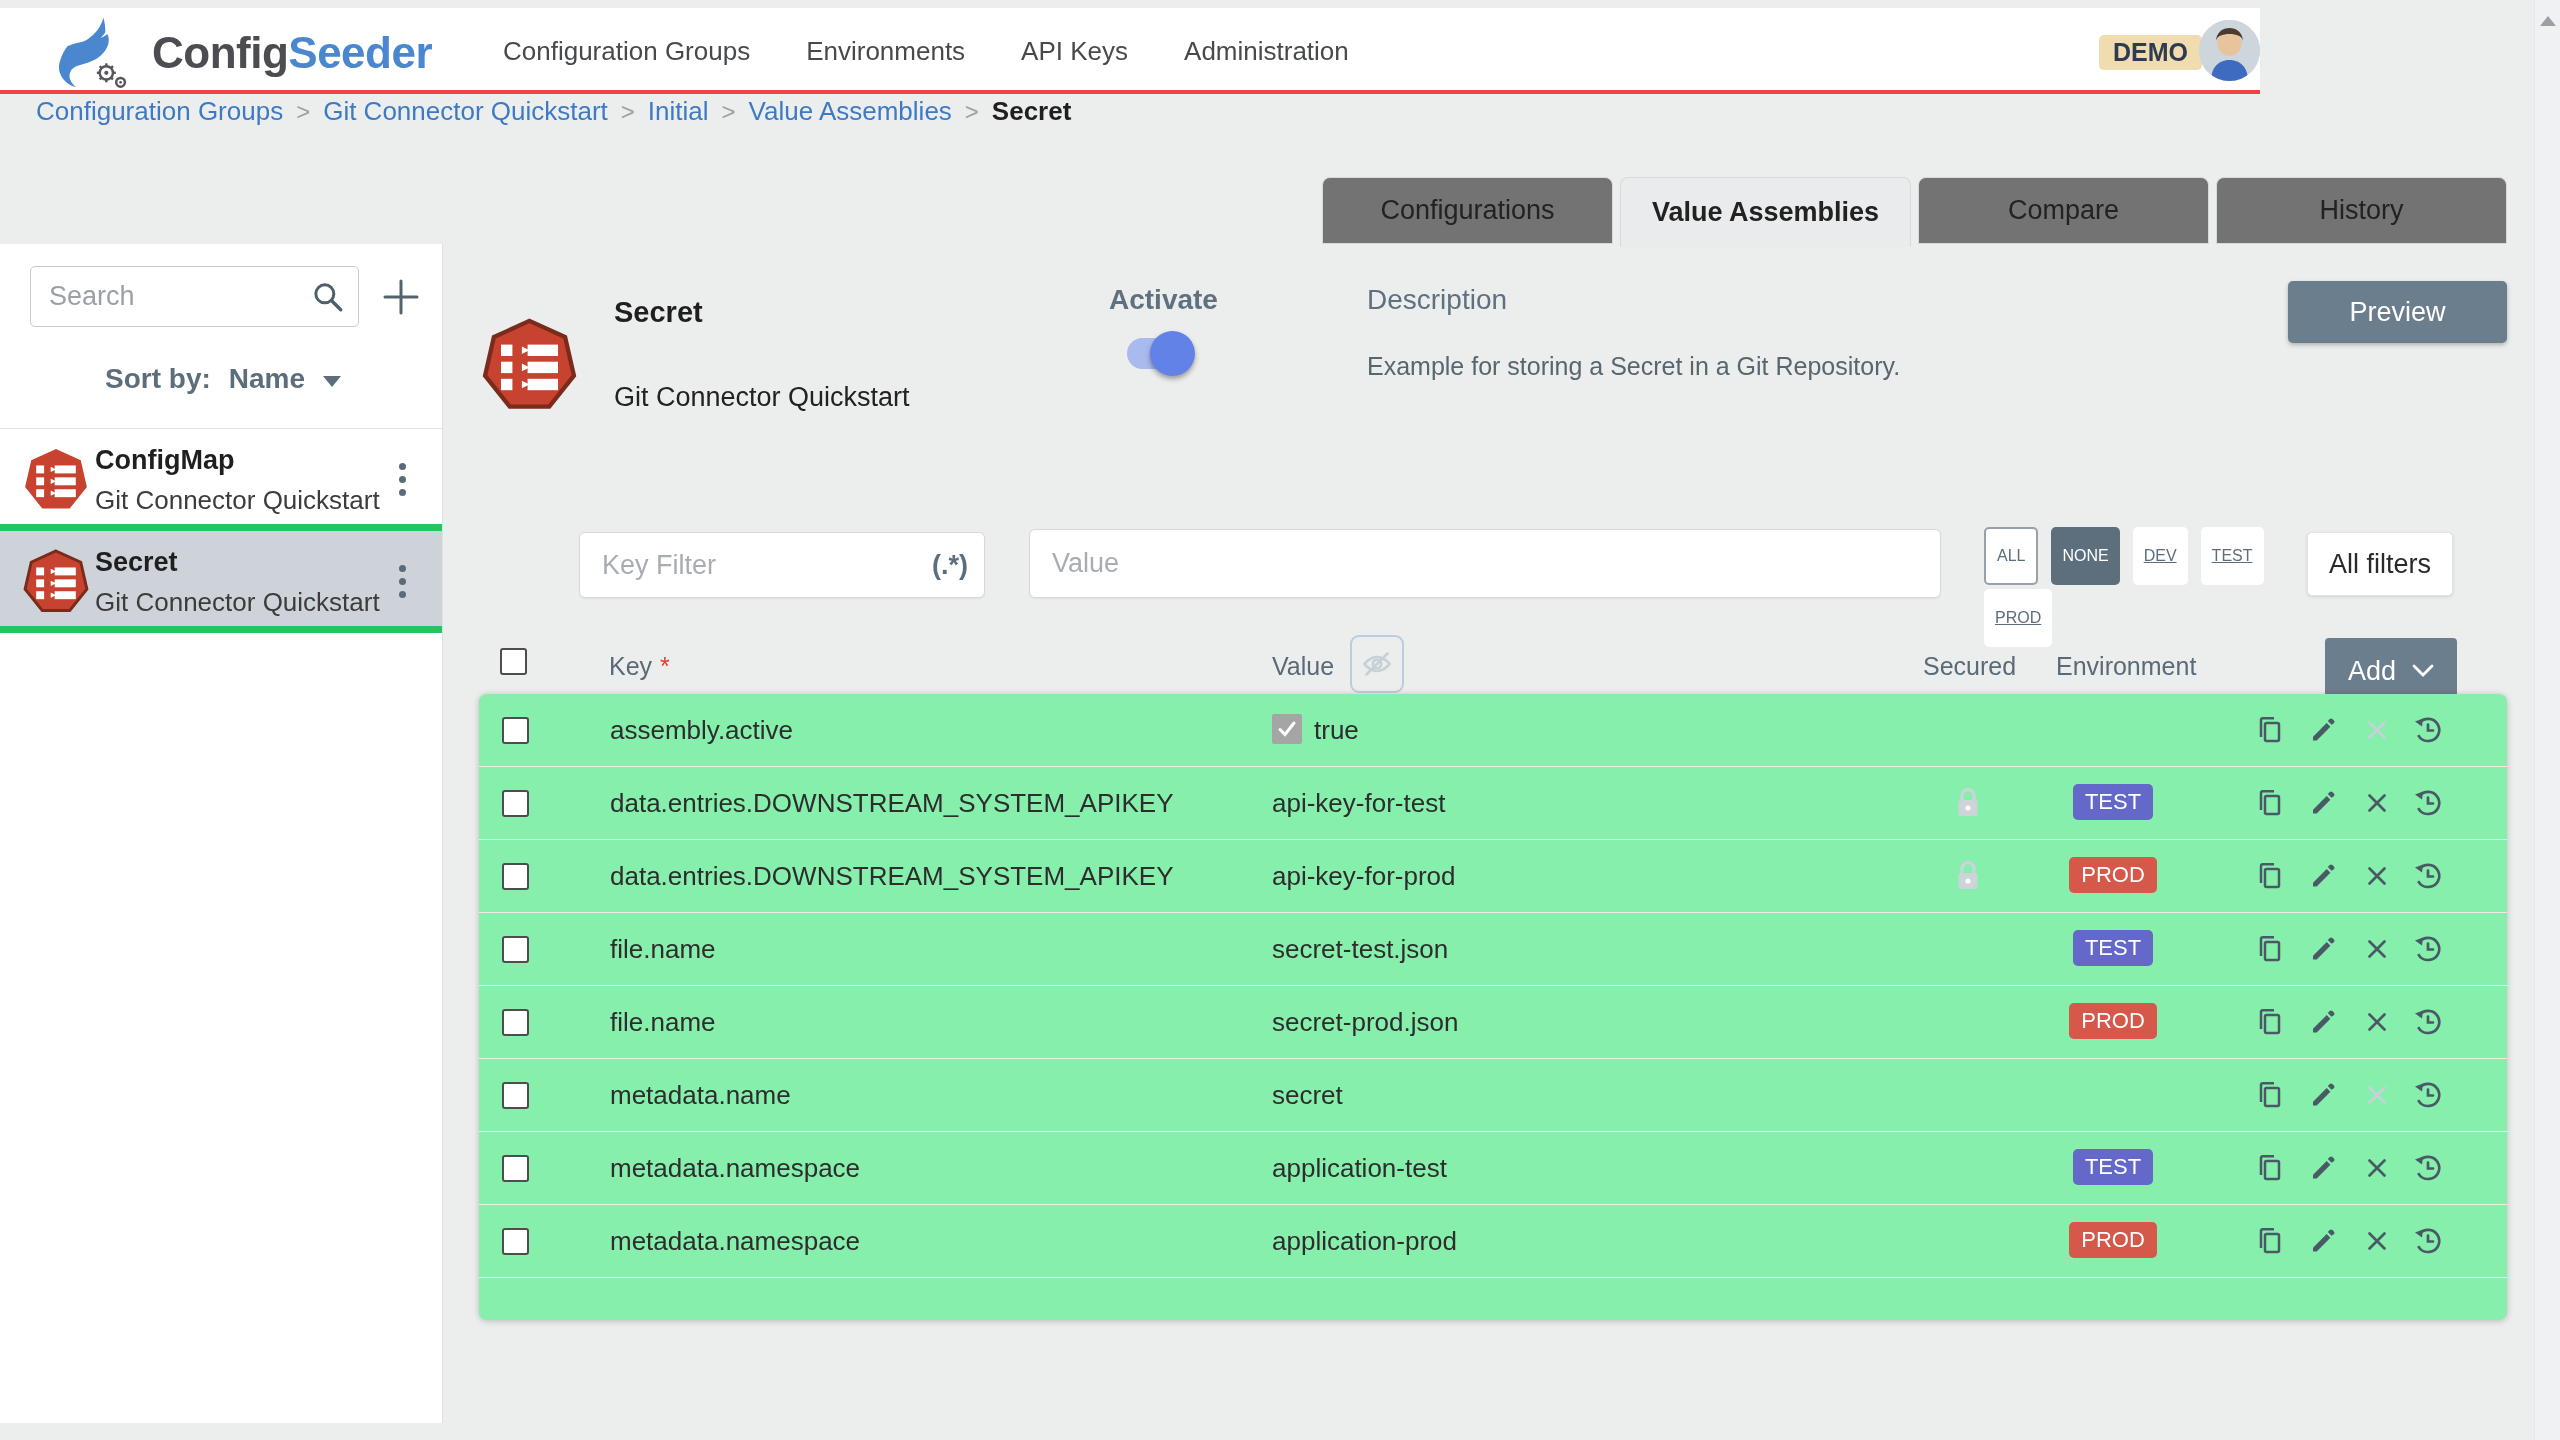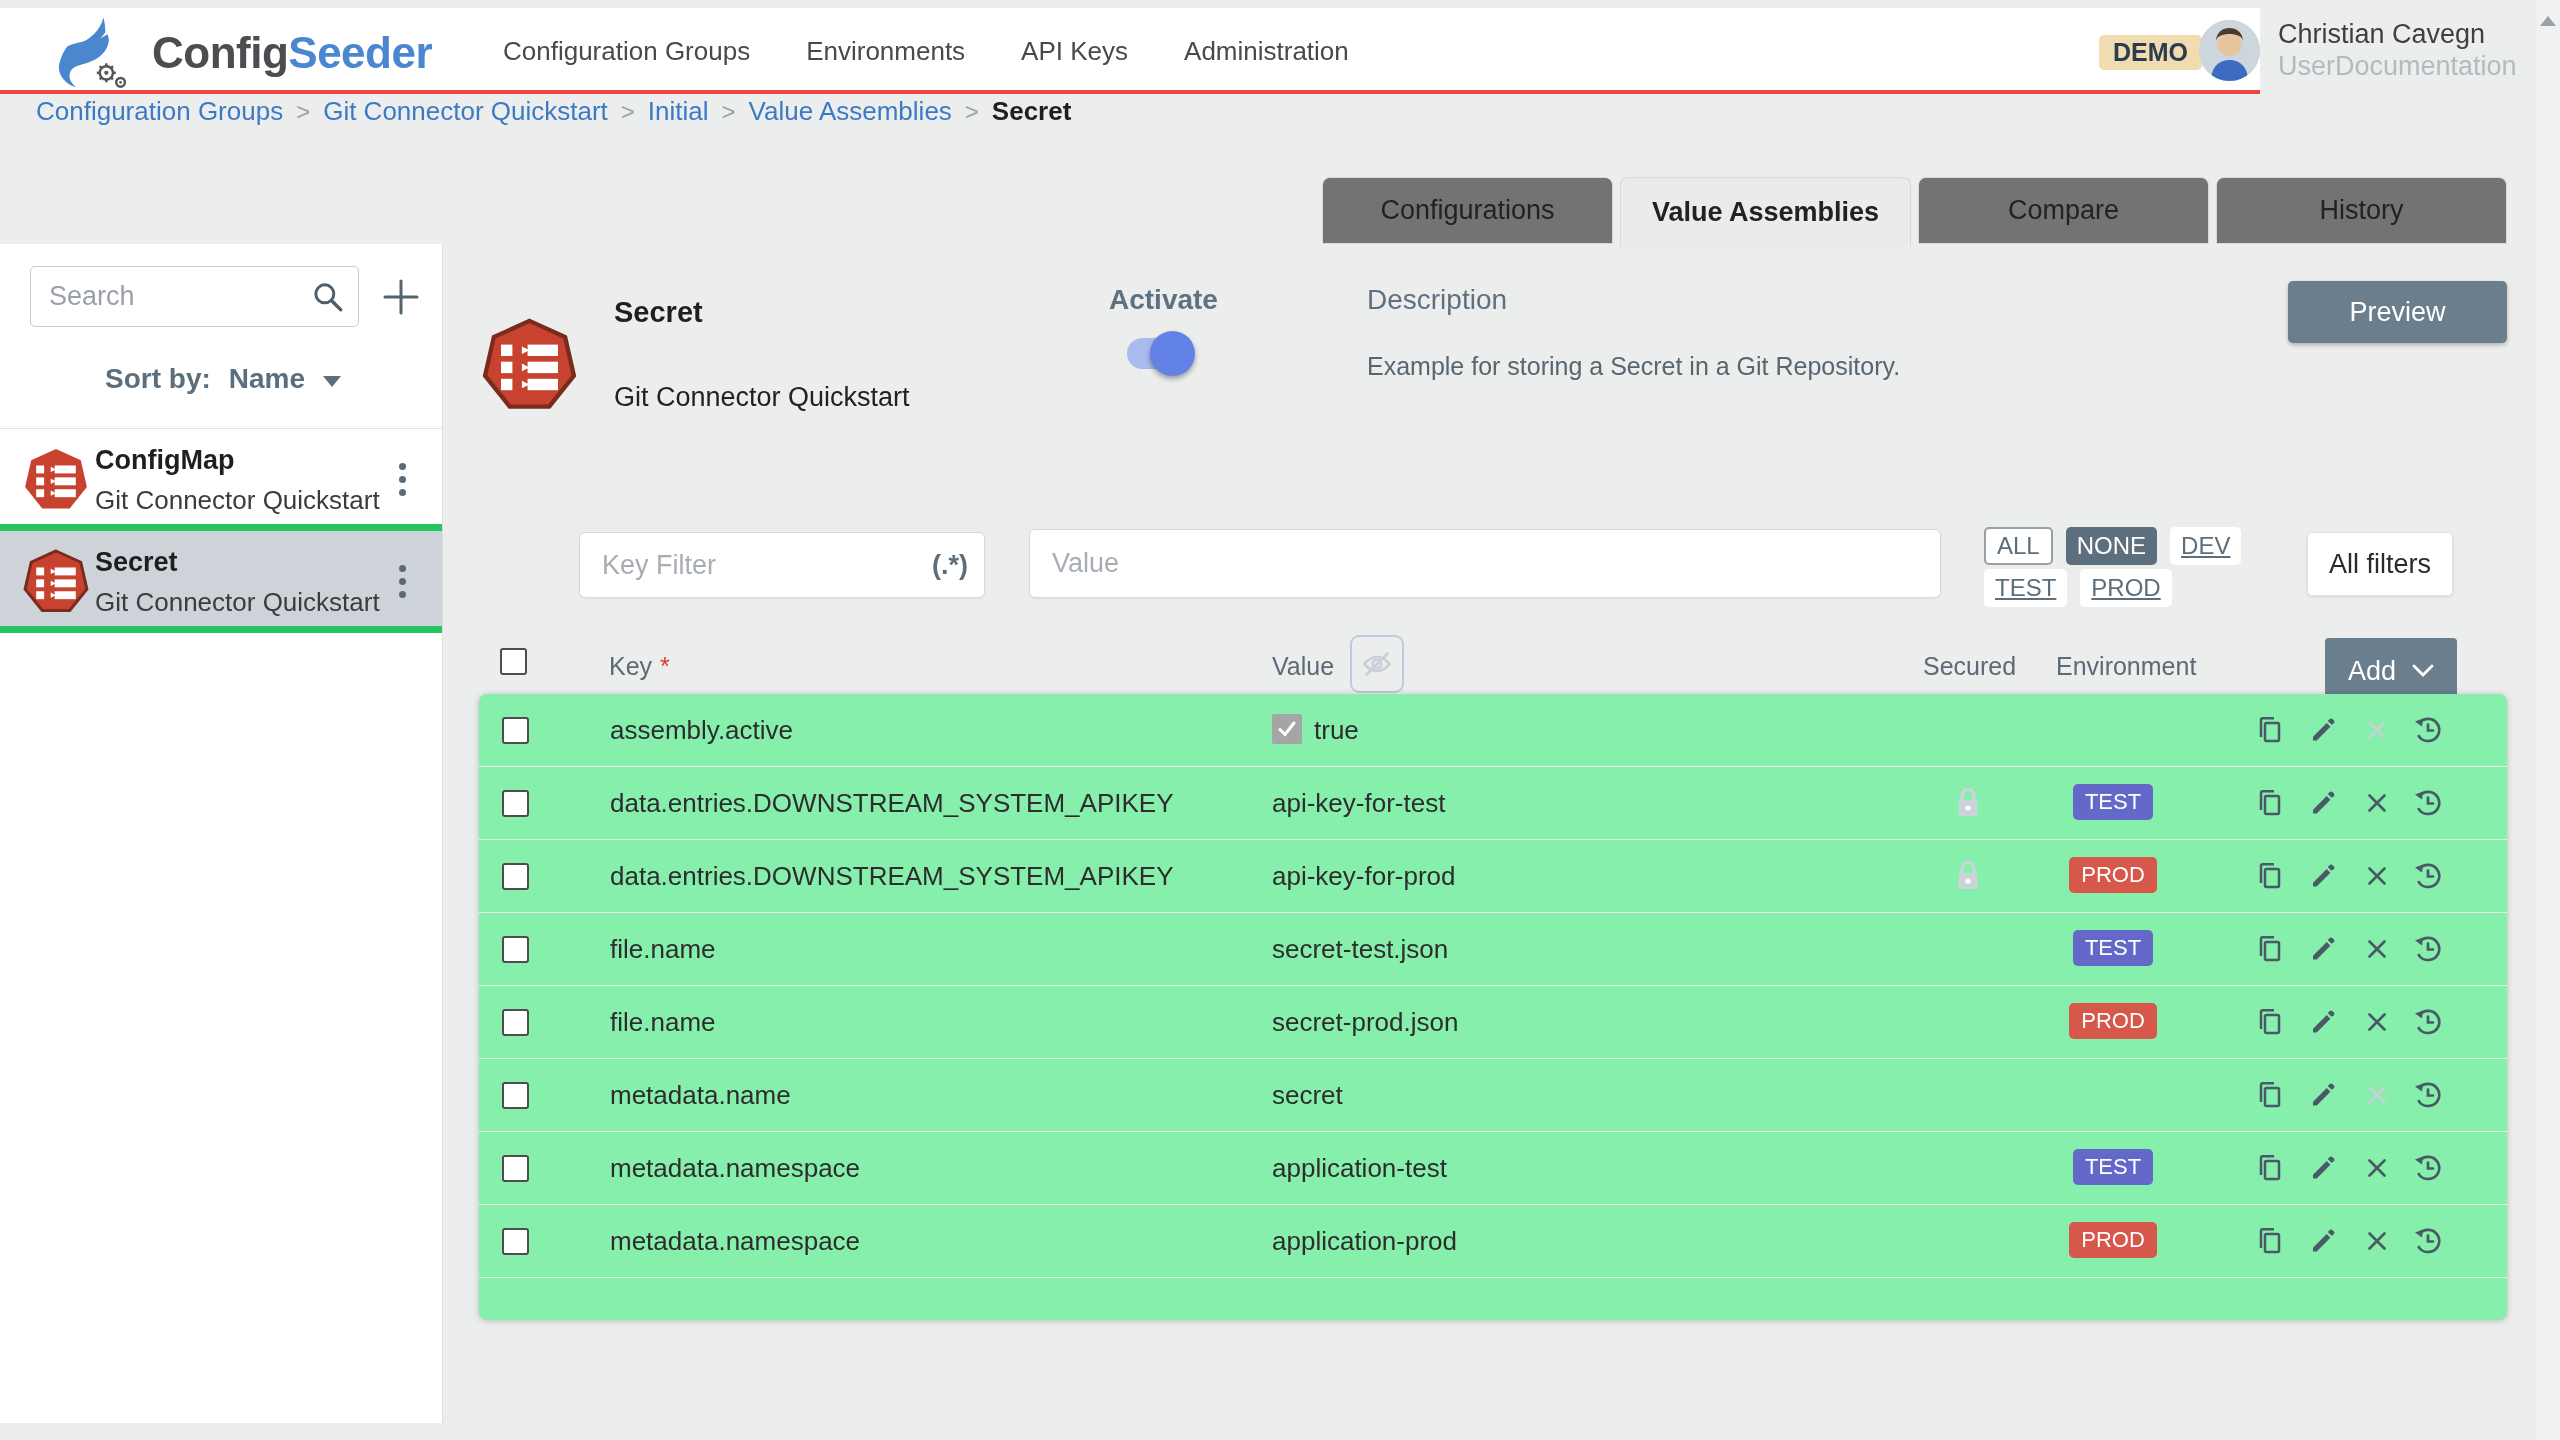--- a/index.html
+++ b/index.html
@@ -67,21 +67,21 @@
   .preview-btn { position:absolute; left:2288px; top:281px; width:219px; height:62px; background:#6b7e8d; color:#fff; font-size:27px; border:none; border-radius:5px; cursor:pointer; font-family:inherit; box-shadow:0 2px 4px rgba(0,0,0,.25); }
 
   
   .key-filter { position:absolute; left:579px; top:532px; width:406px; height:66px; background:#fff; border:1px solid #d6d8da; border-radius:6px; display:flex; align-items:center; padding:0 16px 0 22px; box-shadow:0 1px 2px rgba(0,0,0,.06); }
   .key-filter input { border:none; outline:none; flex:1; font-size:27px; font-family:inherit; color:#a21caf; min-width:0; }
   .key-filter input::placeholder, .value-filter input::placeholder { color:#a7adb3; }
   .key-suffix { font-size:27px; color:#5c6e7c; font-weight:bold; }
   .value-filter { position:absolute; left:1029px; top:529px; width:912px; height:69px; background:#fff; border:1px solid #d6d8da; border-radius:6px; display:flex; align-items:center; padding:0 22px; box-shadow:0 1px 2px rgba(0,0,0,.06); }
   .value-filter input { border:none; outline:none; flex:1; font-size:27px; font-family:inherit; color:#333; min-width:0; }
   .chips { position:absolute; left:1984px; top:527px; width:296px; display:flex; flex-wrap:wrap; gap:4px 13px; }
-  .chip { font-size:24px; line-height:34px; padding:2px 11px; border-radius:5px; color:#5c6e7b; cursor:pointer; }
+  .chip { font-size:16px; line-height:34px; padding:12px 11px; border-radius:5px; color:#5c6e7b; cursor:pointer; }
   .chip.outline { background:#fff; border:2px solid #97a1a9; line-height:30px; }
   .chip.solid { background:#5d6f7d; color:#fff; }
   .chip.flat { background:#ffffff;text-decoration:underline; }
   .all-filters-btn { position:absolute; left:2307px; top:532px; width:146px; height:64px; background:#fff; border:1px solid #e1e3e5; border-radius:5px; font-size:27px; color:#2a2a2a; cursor:pointer; font-family:inherit; box-shadow:0 1px 3px rgba(0,0,0,.12); }
 
   
   .checkbox { display:inline-block; width:27px; height:27px; border:2.5px solid #4d4d4d; border-radius:3px; background:#fff; cursor:pointer; }
   .th-checkbox { position:absolute; left:500px; top:648px; }
   .th { position:absolute; font-size:25px; color:#5a6a76; top:652px; }
   .th-key { left:609px; }
@@ -150,24 +150,20 @@
     </nav>
   <span class="demo-badge">DEMO</span>
   <span class="avatar">
     <svg viewBox="0 0 61 61">
       <rect width="61" height="61" fill="#cdd6dc"></rect>
       <circle cx="30.5" cy="24" r="12" fill="#e8c49c"></circle>
       <path d="M17 22 C17 12 24 8 30.5 8 C37 8 44 12 44 22 C44 16 37 14 30.5 14 C24 14 17 16 17 22 Z" fill="#4a3b2e"></path>
       <path d="M12 61 C12 46 21 40 30.5 40 C40 40 49 46 49 61 Z" fill="#3d6bbf"></path>
     </svg>
   </span>
-  <div class="user-block">
-    <div class="user-name">Christian Cavegn</div>
-    <div class="user-role">UserDocumentation</div>
-  </div>
 </div>
 
 <div class="breadcrumb" id="breadcrumb">
     <span class="crumb">Configuration Groups</span>
     <span class="crumb-sep">&gt;</span>
     <span class="crumb">Git Connector Quickstart</span>
     <span class="crumb-sep">&gt;</span>
     <span class="crumb">Initial</span>
     <span class="crumb-sep">&gt;</span>
     <span class="crumb">Value Assemblies</span>

